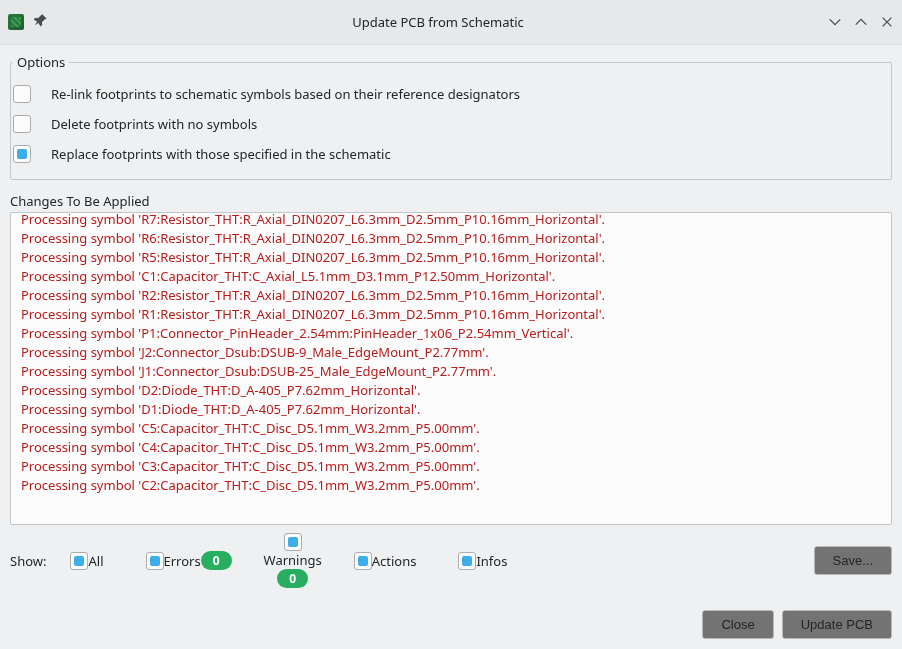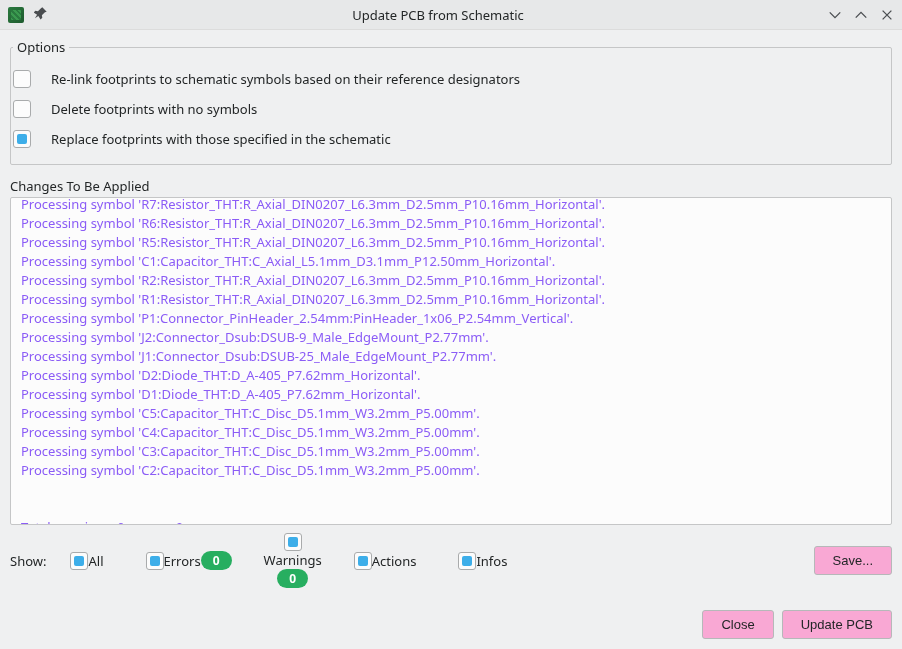--- a/index.html
+++ b/index.html
@@ -8,21 +8,21 @@
   font-size: 13px;
   background: #eff0f1;
   color: #232627;
   width: 902px;
   height: 649px;
   overflow: hidden;
   display: flex;
   flex-direction: column;
 }
 .titlebar {
-  height: 30px;
+  height: 45px;
   display: flex;
   align-items: center;
   padding: 0 8px;
   background: #e7e8e9;
   border-bottom: 1px solid #dcdcdc;
 }
 .titlebar .app-icon {
   width: 16px; height: 16px;
   background: linear-gradient(135deg, #2a7a3f 0%, #1e5a2e 100%);
   border-radius: 2px;
@@ -88,21 +88,21 @@
 }
 .log-box {
   border: 1px solid #c5c6c7;
   background: #fcfcfc;
   border-radius: 2px;
   flex: 1;
   padding: 6px 10px;
   overflow: hidden;
   font-size: 13px;
   line-height: 19px;
-  color: #8b5cf6;
+  color: #b91c1c;
 }
 .log-box .line { white-space: nowrap; }
 .log-box .cut-top {
   margin-top: -9px;
 }
 .log-box .summary { margin-top: 38px; }
 .filterbar {
   display: flex;
   align-items: center;
   gap: 12px;
@@ -121,21 +121,21 @@
   font-weight: 700;
   font-size: 12px;
   border-radius: 10px;
   padding: 1px 12px;
   min-width: 28px;
   text-align: center;
 }
 .spacer { flex: 1; }
 .btn {
   border: 1px solid #b6b8b9;
-  background: #f9a8d4;
+  background: #737373;
   color: #232627;
   font-size: 13px;
   padding: 6px 18px;
   border-radius: 3px;
   cursor: pointer;
 }
 .bottombar {
   display: flex;
   justify-content: flex-end;
   gap: 8px;

